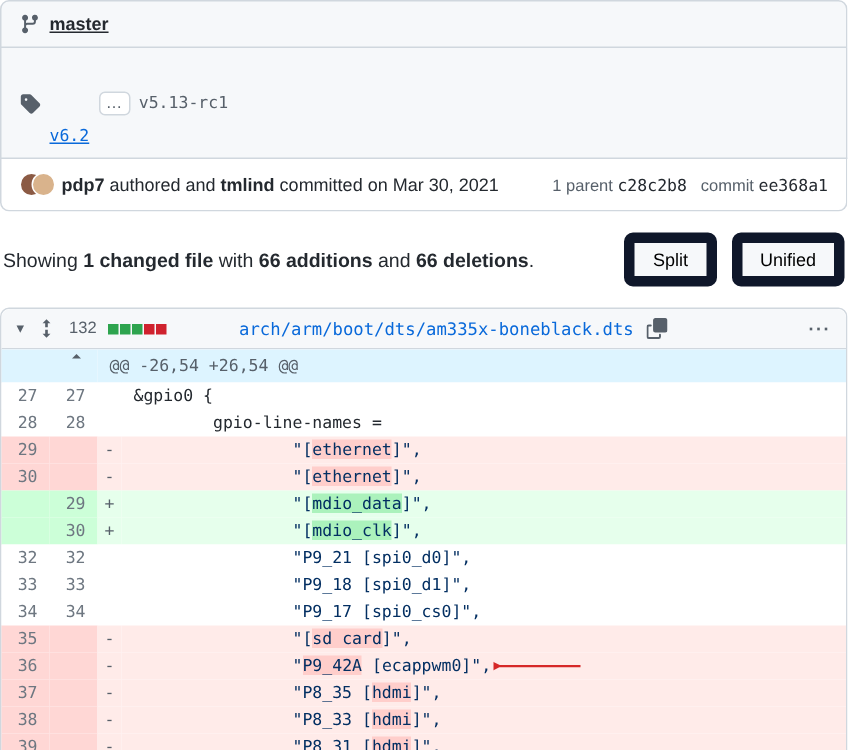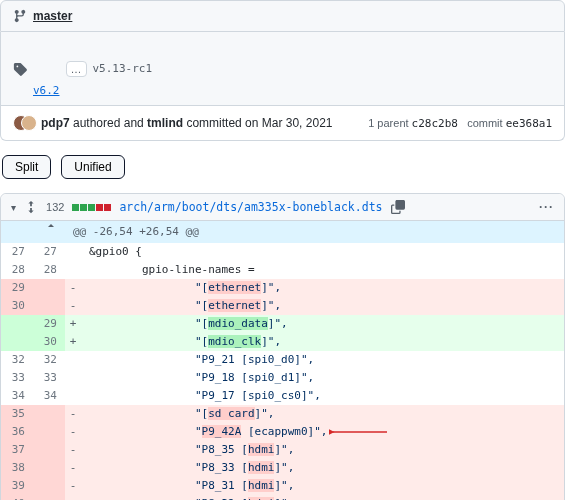--- a/index.html
+++ b/index.html
@@ -18,32 +18,32 @@
     .avatar1 { background: #8b5a44; left: 0; top: 1px; }
     .avatar2 { background: #d9b38c; left: 8px; top: 1px; }
     .author { font-weight: 600; color: #24292f; }
     .commit-meta { flex: 1; }
     .commit-right { color: #57606a; font-size: 11px; }
     .sha { font-family: ui-monospace, SFMono-Regular, Menlo, monospace; color: #24292f; }
     
     .summary-row { display: flex; align-items: center; padding: 14px 2px; gap: 10px; }
     .summary-text { flex: 1; font-size: 13px; }
     .summary-text b { font-weight: 600; }
-    .btn { border: 1px solid #0f172a; background: #f6f8fa; border-radius: 6px; padding: 4px 12px; font-size: 12px; font-weight: 500; cursor: pointer; }
+    .btn { border: 7px solid #0f172a; background: #f6f8fa; border-radius: 6px; padding: 4px 12px; font-size: 12px; font-weight: 500; cursor: pointer; }
     
     .file-box { border: 1px solid #d0d7de; border-radius: 6px; }
     .file-header { background: #f6f8fa; border-bottom: 1px solid #d0d7de; border-radius: 6px 6px 0 0; padding: 6px 10px; display: flex; align-items: center; gap: 8px; font-size: 12px; }
     .chevron { font-size: 10px; color: #57606a; }
     .expand-icon { width: 14px; height: 14px; fill: #57606a; }
     .diffcount { color: #57606a; font-size: 11px; }
     .diffstat { display: inline-flex; gap: 1px; }
     .sq { width: 7px; height: 7px; display: inline-block; }
     .sq.add { background: #2da44e; }
     .sq.del { background: #cf222e; }
-    .file-path { font-family: ui-monospace, SFMono-Regular, Menlo, monospace; font-size: 11.5px; color: #0969da; }
+    .file-path { font-family: ui-monospace, SFMono-Regular, Menlo, monospace; font-size: 11.5px; color: #0969da; margin-left: 40px; }
     .copy-icon { width: 14px; height: 14px; fill: #57606a; cursor: pointer; }
     .kebab { margin-left: auto; color: #57606a; cursor: pointer; font-weight: bold; letter-spacing: 1px; }
     
     table.diff { border-collapse: collapse; width: 100%; font-family: ui-monospace, SFMono-Regular, Menlo, monospace; font-size: 11px; }
     .hunk-row td.lno { background: #ddf4ff; border-right: none; }
     .hunk-row td.code { background: #ddf4ff; color: #57606a; padding: 2px 8px; }
     td.lno { width: 32px; min-width: 32px; text-align: right; padding: 0 8px; color: #6e7781; background: #fff; user-select: none; vertical-align: top; line-height: 18px; }
     td.code { padding: 0 8px; white-space: pre; line-height: 18px; vertical-align: top; }
     td.marker { width: 16px; text-align: center; color: #57606a; line-height: 18px; }
     tr.context td.lno { background: #fff; }
@@ -84,20 +84,23 @@
   </div>
   <div class="commit-meta">
     <span class="author">pdp7</span><span> authored and </span><span class="author">tmlind</span><span> committed </span><span>on Mar 30, 2021</span>
   </div>
   <div class="commit-right">
     <span>1 parent </span><span class="sha">c28c2b8</span>&nbsp;&nbsp;&nbsp;<span>commit </span><span class="sha">ee368a1</span>
   </div>
 </div>
 
 <div class="summary-row">
+  <div class="summary-text">
+    <span>Showing </span><b>1 changed file</b><span> with </span><b>66 additions</b><span> and </span><b>66 deletions</b><span>.</span>
+  </div>
   <button class="btn">Split</button>
   <button class="btn">Unified</button>
 </div>
 
 <div class="file-box">
   <div class="file-header">
     <span class="chevron">▾</span>
     <svg class="expand-icon" viewBox="0 0 16 16">
         <path d="M8 1l3 3H9v3H7V4H5l3-3zM8 15l-3-3h2V9h2v3h2l-3 3z"></path>
       </svg>

